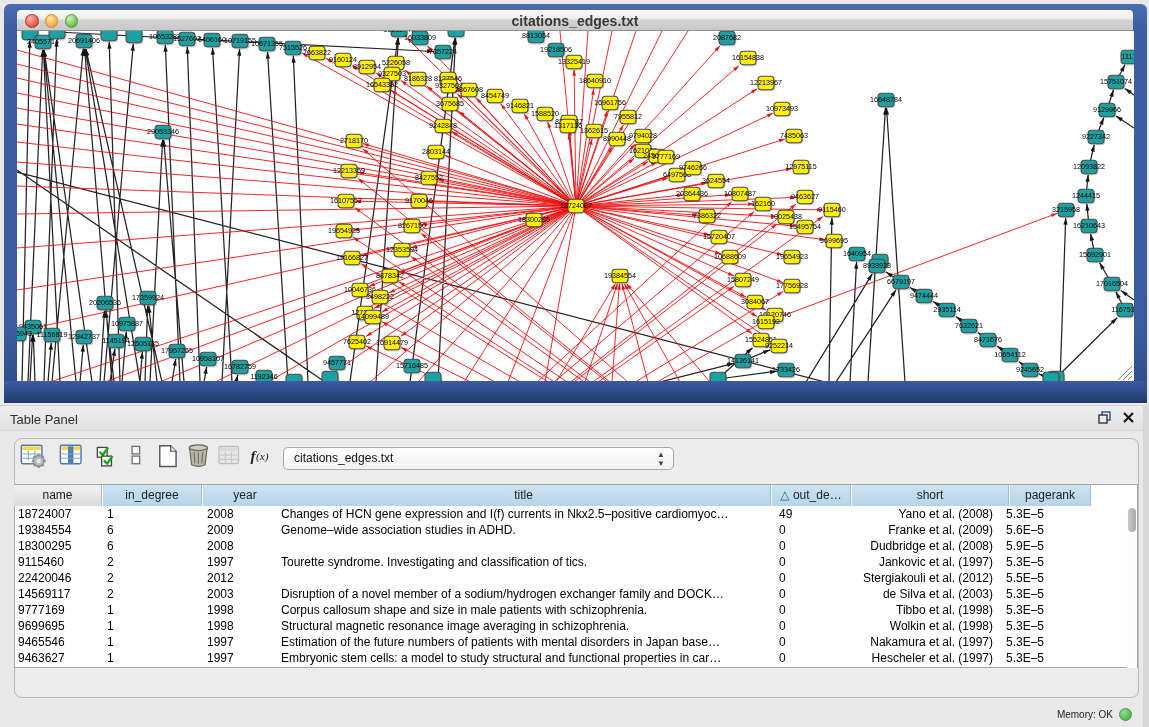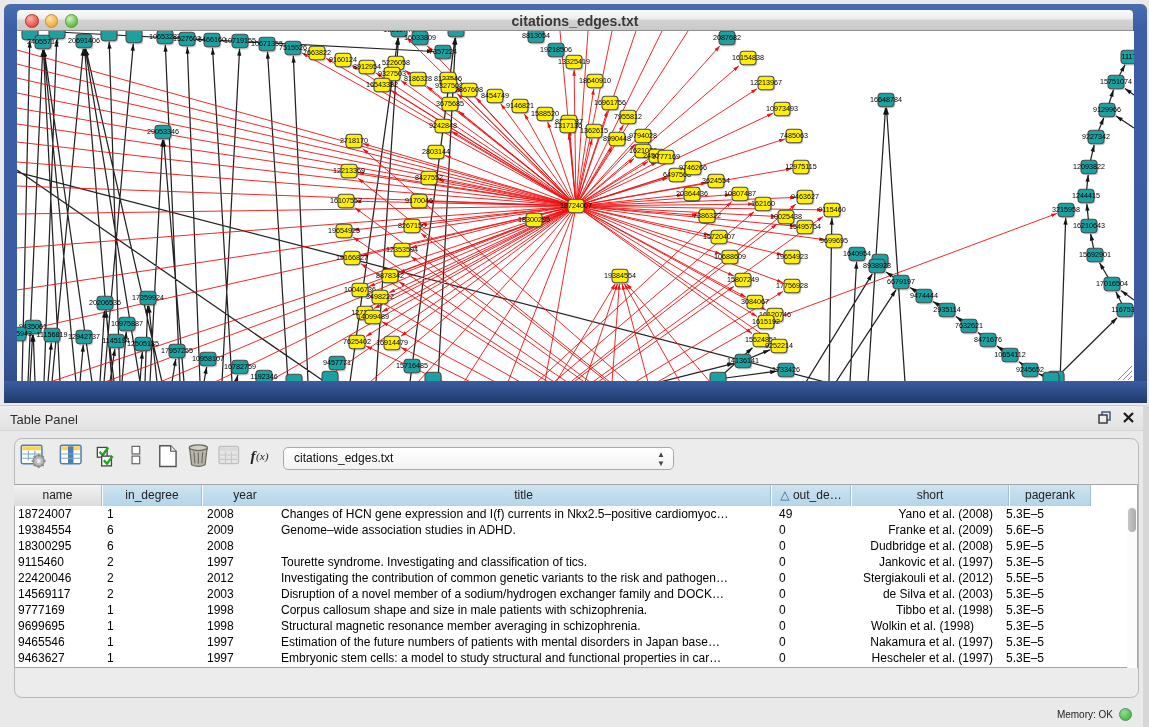--- a/index.html
+++ b/index.html
@@ -726,21 +726,20 @@
       <span style="left:207px">1997</span>
       <span style="left:281px;width:492px" class="ell">Tourette syndrome. Investigating and classification of tics.</span>
       <span style="left:779px">0</span>
       <span style="left:852px;width:141px;text-align:right">Jankovic et al. (1997)</span>
       <span style="left:1006px">5.3E–5</span>
     </div>
     <div class="tr" style="top:570px">
       <span style="left:18px">22420046</span>
       <span style="left:107px">2</span>
       <span style="left:207px">2012</span>
-      <span style="left:281px;width:492px" class="ell">Investigating the contribution of common genetic variants to the risk and pathogen…</span>
       <span style="left:779px">0</span>
       <span style="left:852px;width:141px;text-align:right">Stergiakouli et al. (2012)</span>
       <span style="left:1006px">5.5E–5</span>
     </div>
     <div class="tr" style="top:586px">
       <span style="left:18px">14569117</span>
       <span style="left:107px">2</span>
       <span style="left:207px">2003</span>
       <span style="left:281px;width:492px" class="ell">Disruption of a novel member of a sodium/hydrogen exchanger family and DOCK…</span>
       <span style="left:779px">0</span>
@@ -753,23 +752,23 @@
       <span style="left:207px">1998</span>
       <span style="left:281px;width:492px" class="ell">Corpus callosum shape and size in male patients with schizophrenia.</span>
       <span style="left:779px">0</span>
       <span style="left:852px;width:141px;text-align:right">Tibbo et al. (1998)</span>
       <span style="left:1006px">5.3E–5</span>
     </div>
     <div class="tr" style="top:618px">
       <span style="left:18px">9699695</span>
       <span style="left:107px">1</span>
       <span style="left:207px">1998</span>
-      <span style="left:281px;width:492px" class="ell">Structural magnetic resonance member averaging in schizophrenia.</span>
-      <span style="left:779px">0</span>
-      <span style="left:852px;width:141px;text-align:center">Wolkin et al. (1998)</span>
+      <span style="left:281px;width:492px" class="ell">Structural magnetic resonance image averaging in schizophrenia.</span>
+      <span style="left:779px">0</span>
+      <span style="left:852px;width:141px;text-align:right">Wolkin et al. (1998)</span>
       <span style="left:1006px">5.3E–5</span>
     </div>
     <div class="tr" style="top:634px">
       <span style="left:18px">9465546</span>
       <span style="left:107px">1</span>
       <span style="left:207px">1997</span>
       <span style="left:281px;width:492px" class="ell">Estimation of the future numbers of patients with mental disorders in Japan base…</span>
       <span style="left:779px">0</span>
       <span style="left:852px;width:141px;text-align:right">Nakamura et al. (1997)</span>
       <span style="left:1006px">5.3E–5</span>

